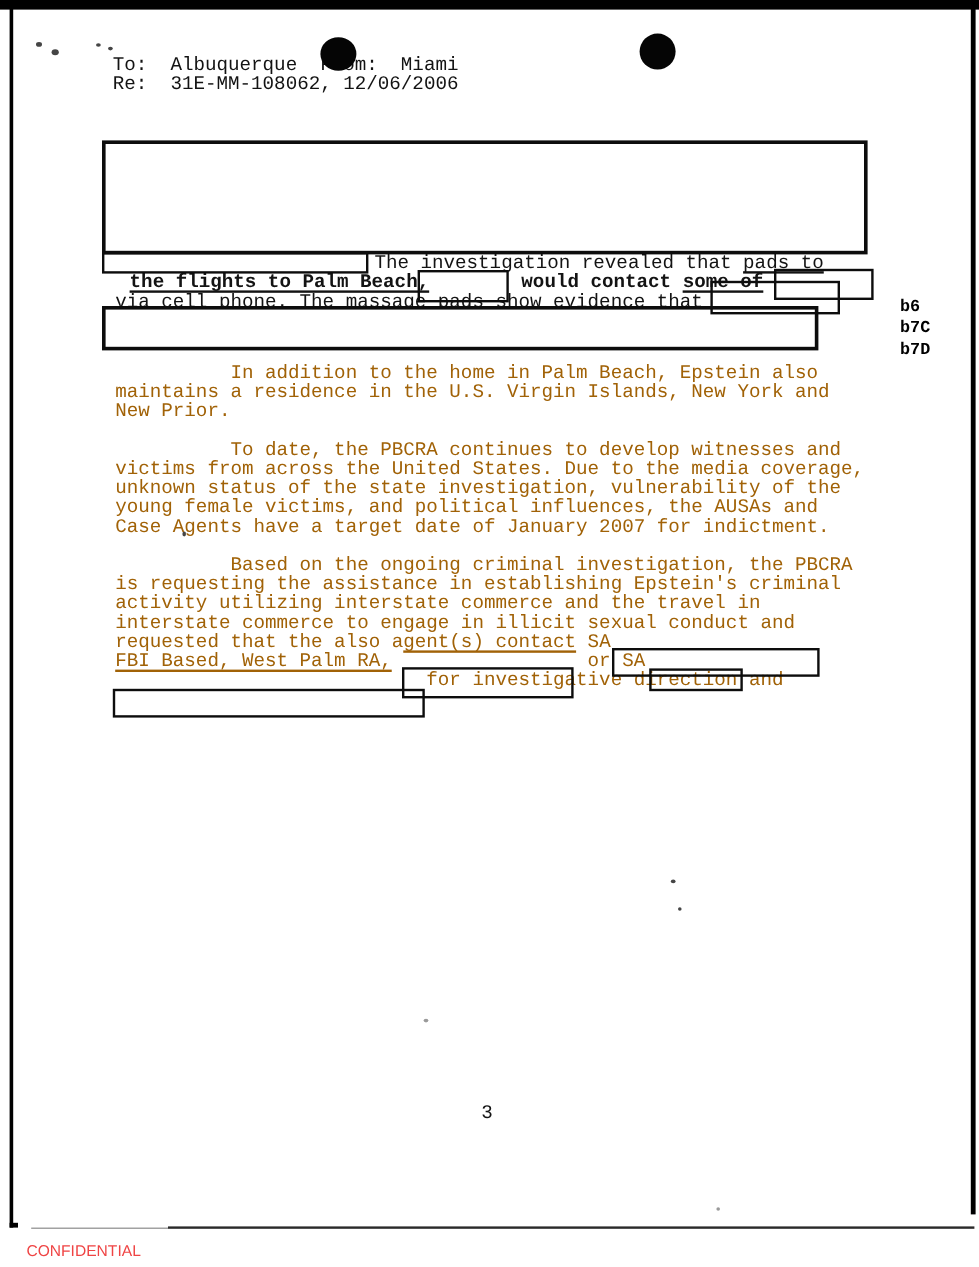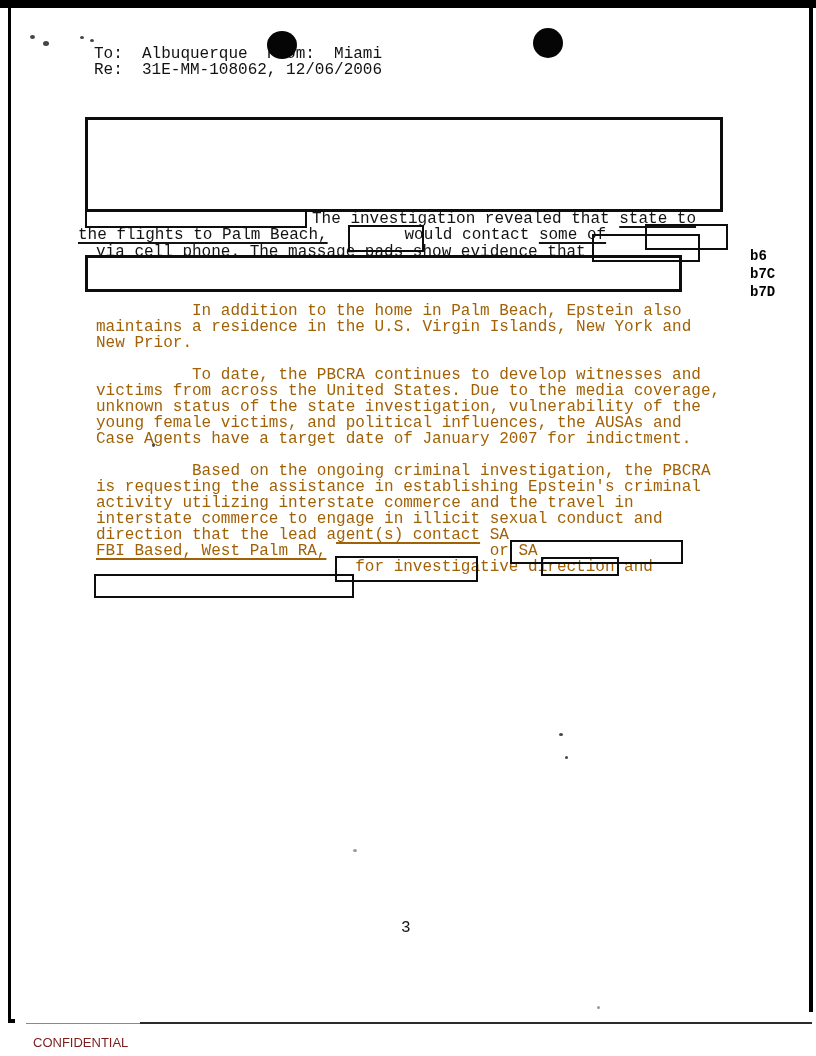--- a/index.html
+++ b/index.html
@@ -16,21 +16,21 @@
   .rbox.thick{border-width:3px;}
   .rbox.fill{background:#ffffff;z-index:15;}
   
   .bcode{position:absolute;left:750px;font:bold 14px/16px "Liberation Mono","DejaVu Sans Mono",monospace;
       color:#000000;z-index:10;}
   
   .fr{position:absolute;background:#000;z-index:45;}
   .punch{position:absolute;background:#050505;border-radius:50%;z-index:40;}
   .speck{position:absolute;background:#454545;border-radius:50%;z-index:5;}
   .foot{position:absolute;font:13px/15px "Liberation Sans","DejaVu Sans",sans-serif;
-      color:#7f1d1d;z-index:10;margin-left:11px;}
+      color:#ef4444;z-index:10;}
   .botline{position:absolute;z-index:8;background:#2a2a2a;}
 </style>
 </head>
 <body>
 
 <div class="fr" style="left:0;top:0;width:816px;height:8px;"></div>
 <div class="fr" style="left:8px;top:0;width:3px;height:1023px;"></div>
 <div class="fr" style="left:809px;top:0;width:4px;height:1012px;"></div>
 <div class="fr" style="left:8px;top:1019px;width:7px;height:4px;"></div>
 <div class="botline" style="left:140px;top:1022px;width:672px;height:2px;"></div>
@@ -45,22 +45,22 @@
 <div class="speck" style="left:90px;top:39px;width:4px;height:3px;"></div>
 <div class="speck" style="left:152px;top:443px;width:3px;height:4px;"></div>
 <div class="speck" style="left:559px;top:733px;width:4px;height:3px;"></div>
 <div class="speck" style="left:565px;top:756px;width:3px;height:3px;"></div>
 <div class="speck" style="left:353px;top:849px;width:4px;height:3px;background:#9a9a9a;"></div>
 <div class="speck" style="left:597px;top:1006px;width:3px;height:3px;background:#9a9a9a;"></div>
 
 <div class="tl" style="left:94px;top:46px;">To:  Albuquerque  From:  Miami</div>
 <div class="tl" style="left:94px;top:62px;">Re:  31E-MM-108062, 12/06/2006</div>
 
-<div class="tl" style="left:312px;top:211px;"><span>The investigation revealed that </span><span class="u">state to</span></div>
-<div class="tl" style="left:78px;top:227px;"><span class="u">the flights to Palm Beach,</span><span>        would contact </span><span class="u">some of</span></div>
+<div class="tl" style="left:312px;top:211px;"><span>The investigation revealed that </span><span class="u">pads to</span></div>
+<div class="tl" style="left:108px;top:227px;font-weight:bold;"><span class="u">the flights to Palm Beach,</span><span>        would contact </span><span class="u">some of</span></div>
 <div class="tl" style="left:96px;top:244px;">via cell phone. The massage pads show evidence that</div>
 
 <div class="rbox thick" style="left:85px;top:117px;width:632px;height:89px;"></div>
 <div class="rbox" style="left:85px;top:210px;width:218px;height:14px;"></div>
 <div class="rbox" style="left:348px;top:225px;width:72px;height:23px;"></div>
 <div class="rbox" style="left:645px;top:224px;width:79px;height:22px;"></div>
 <div class="rbox" style="left:592px;top:234px;width:104px;height:24px;"></div>
 <div class="rbox thick fill" style="left:85px;top:255px;width:591px;height:31px;"></div>
 <div class="rbox" style="left:510px;top:540px;width:169px;height:20px;"></div>
 <div class="rbox" style="left:335px;top:556px;width:139px;height:22px;"></div>
@@ -79,21 +79,21 @@
   <div class="ln">          To date, the PBCRA continues to develop witnesses and</div>
   <div class="ln">victims from across the United States. Due to the media coverage,</div>
   <div class="ln">unknown status of the state investigation, vulnerability of the</div>
   <div class="ln">young female victims, and political influences, the AUSAs and</div>
   <div class="ln">Case Agents have a target date of January 2007 for indictment.</div>
   <div class="ln"></div>
   <div class="ln">          Based on the ongoing criminal investigation, the PBCRA</div>
   <div class="ln">is requesting the assistance in establishing Epstein's criminal</div>
   <div class="ln">activity utilizing interstate commerce and the travel in</div>
   <div class="ln">interstate commerce to engage in illicit sexual conduct and</div>
-  <div class="ln"><span>direction that the lead a</span><span class="u">gent(s) contact</span><span> SA</span></div>
+  <div class="ln"><span>requested that the also a</span><span class="u">gent(s) contact</span><span> SA</span></div>
   <div class="ln"><span class="u">FBI Based, West Palm RA,</span><span>                 or SA</span></div>
   <div class="ln">                           for investigative direction and</div>
 </div>
 
 <div class="tl" style="left:401px;top:920px;">3</div>
 
 <div class="foot" style="left:22px;top:1035px;">CONFIDENTIAL</div>
 <div class="foot" style="right:14px;top:1093px;">SDNY_GM_02050814</div>
 
 </body></html>

